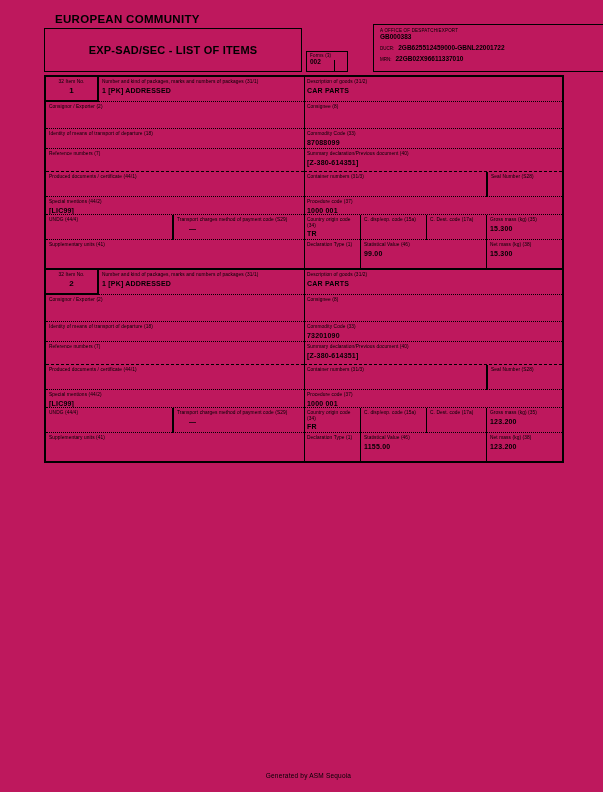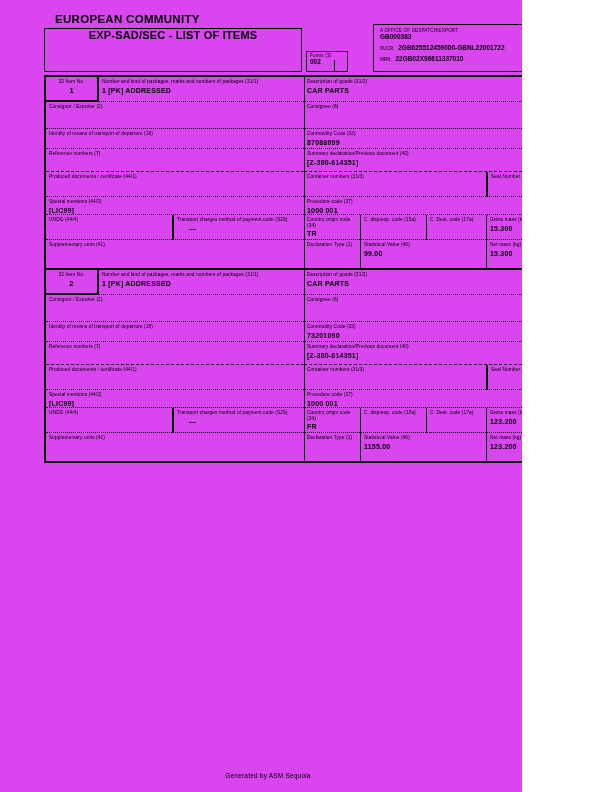--- a/index.html
+++ b/index.html
@@ -1,27 +1,27 @@
 <!DOCTYPE html>
 <html><head>
 <meta charset="utf-8">
 <style>
   html,body { margin:0; padding:0; background:#ffffff; }
   .page {
-    position:relative; width:522px; height:792px; background:#d946ef;
+    position:relative; width:603px; height:792px; background:#be185d;
     font-family:"Liberation Sans", sans-serif; color:#000; overflow:hidden;
   }
   .ec-title {
     position:absolute; left:55px; top:13px;
     font-size:11.5px; font-weight:bold; letter-spacing:0.3px;
   }
   .title-box {
     position:absolute; left:44px; top:28px; width:258px; height:44px;
     border:1.5px solid #000; box-sizing:border-box;
-    display:flex; justify-content:center;
+    display:flex; align-items:center; justify-content:center;
     font-size:11px; font-weight:bold; letter-spacing:0.2px;
   }
   .forms-box {
     position:absolute; left:306px; top:51px; width:42px; height:21px;
     border:1.5px solid #000; box-sizing:border-box; padding:1px 3px;
   }
   .forms-div { position:absolute; left:27px; bottom:0; height:11px; border-left:1px solid #000; }
   .office-box {
     position:absolute; left:373px; top:24px; width:234px; height:48px;
     border:1.5px solid #000; box-sizing:border-box; padding:3px 6px;

